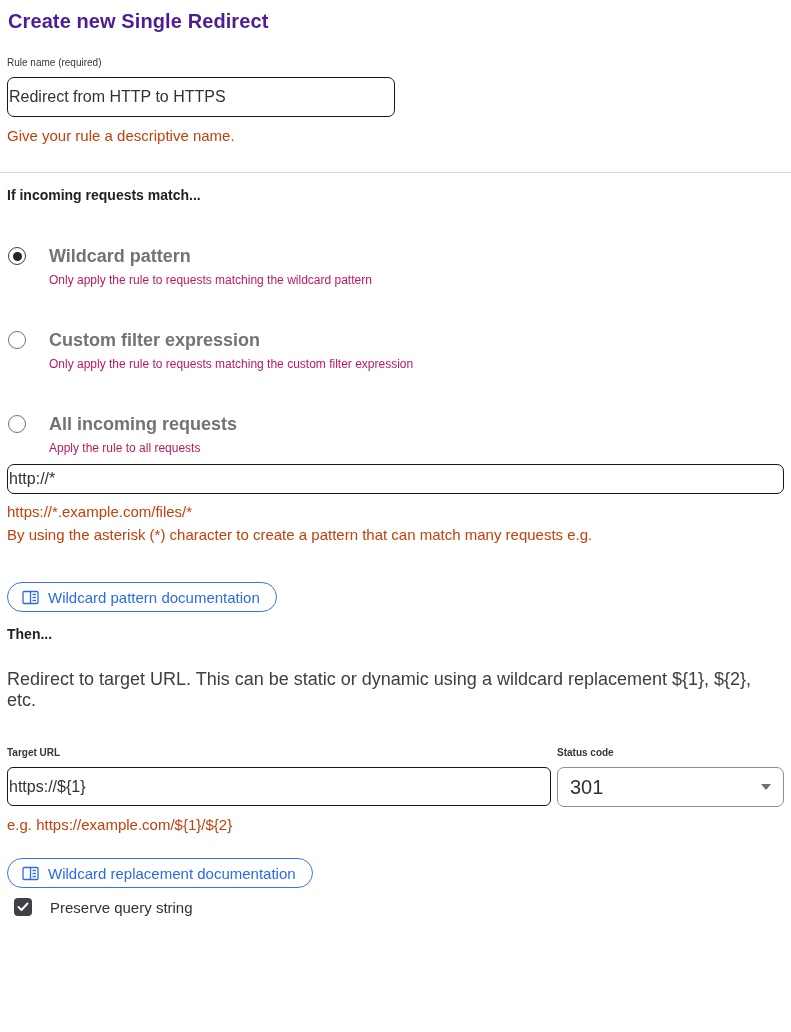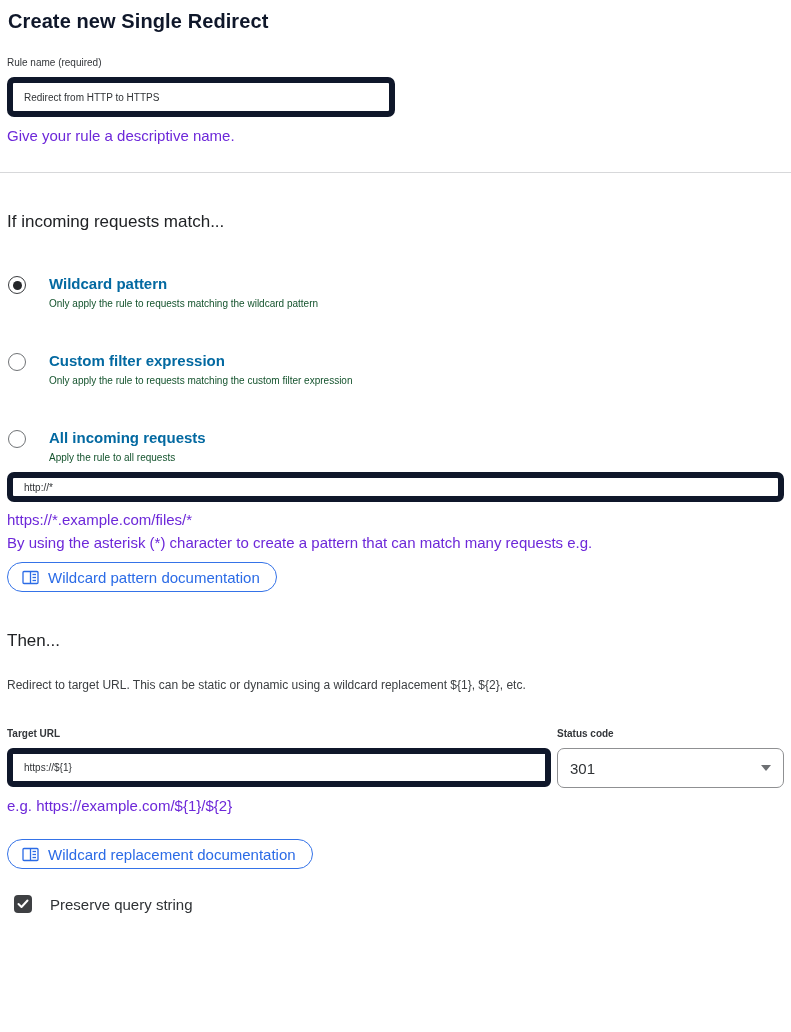--- a/index.html
+++ b/index.html
@@ -7,96 +7,96 @@
   body {
     width: 791px; height: 1032px;
     background: #ffffff;
     font-family: "Liberation Sans", sans-serif;
     color: #2b2d31;
     overflow: hidden;
   }
   .container { padding: 8px 7px 0 7px; }
 
   .page-title {
-    font-size: 20px; font-weight: 700; color: #0f172a;
+    font-size: 20px; font-weight: 700; color: #4c1d95;
     margin: 2px 0 0 1px; letter-spacing: 0.1px;
   }
 
   .field-label { font-size: 10px; color: #33363a; margin-top: 24px; }
   .field-label.bold { font-weight: 700; }
 
   .text-input {
     display: block;
     height: 40px; margin-top: 9px;
-    border: 6px solid #0f172a; border-radius: 7px;
-    padding: 0 11px; font-size: 10px; color: #303336;
+    border: 1px solid #0f172a; border-radius: 7px;
+    padding: 0 1px; font-size: 16px; color: #303336;
     font-family: "Liberation Sans", sans-serif;
     background: #fff; outline: none; width: 100%;
   }
   .text-input.rule-name { width: 388px; }
 
-  .help-text { font-size: 15px; color: #6d28d9; margin-top: 7px; line-height: 23px; }
+  .help-text { font-size: 15px; color: #c2410c; margin-top: 7px; line-height: 23px; }
 
   .divider {
     height: 1px; background: #d7d8da;
     margin: 25px -7px 0 -7px;
   }
 
   .section-heading {
-    font-size: 17px; font-weight: 400; color: #202225;
-    margin-top: 39px;
+    font-size: 14px; font-weight: 700; color: #202225;
+    margin-top: 14px;
   }
 
   .radio-option { display: flex; margin-top: 43px; }
   .radio-circle {
     width: 18px; height: 18px; border-radius: 50%;
     border: 1.5px solid #707376; background: #fff;
     margin: 1px 0 0 1px; flex: none;
     display: flex; align-items: center; justify-content: center;
     cursor: pointer;
   }
   .radio-option.selected .radio-circle { border-color: #3a3c3f; }
   .radio-dot { width: 9px; height: 9px; border-radius: 50%; background: #242629; display: none; }
   .radio-option.selected .radio-dot { display: block; }
   .radio-texts { margin-left: 23px; }
-  .radio-label { font-size: 15px; font-weight: 700; color: #0369a1; }
-  .radio-desc { font-size: 10px; color: #14532d; margin-top: 6px; }
+  .radio-label { font-size: 18px; font-weight: 700; color: #737373; }
+  .radio-desc { font-size: 12px; color: #be185d; margin-top: 6px; }
 
   .doc-pill {
     display: inline-flex; align-items: center; gap: 9px;
-    height: 30px; padding: 0 16px 0 14px; margin-top: 8px;
+    height: 30px; padding: 0 16px 0 14px; margin-top: 36px;
     border: 1px solid #3573e8; border-radius: 15px;
     background: #fff; color: #2b6be6; font-size: 15px;
     font-family: "Liberation Sans", sans-serif; cursor: pointer;
   }
   .doc-pill svg { flex: none; }
 
-  .then-intro { font-size: 12px; color: #3d4043; margin-top: 27px; }
+  .then-intro { font-size: 18px; color: #3d4043; margin-top: 27px; }
 
   .two-col-labels { display: flex; margin-top: 36px; }
   .two-col-labels .col-left { width: 550px; }
   .two-col-inputs { display: flex; gap: 6px; margin-top: 0; }
   .two-col-inputs .col-left { width: 544px; flex: none; }
   .two-col-inputs .col-right { width: 227px; flex: none; }
   .two-col-labels .field-label { margin-top: 0; }
 
   .select-box {
     height: 40px; margin-top: 9px;
     border: 1px solid #8f9092; border-radius: 7px;
-    padding: 0 12px; font-size: 15px; color: #303336;
+    padding: 0 12px; font-size: 20px; color: #303336;
     display: flex; align-items: center; justify-content: space-between;
     background: #fff; cursor: pointer;
   }
   .caret-down {
     width: 0; height: 0;
     border-left: 5px solid transparent; border-right: 5px solid transparent;
     border-top: 6px solid #6d7073;
   }
 
-  .checkbox-row { display: flex; align-items: center; margin-top: 26px; padding-left: 7px; }
+  .checkbox-row { display: flex; align-items: center; margin-top: 10px; padding-left: 7px; }
   .checkbox-box {
     width: 18px; height: 18px; border-radius: 4px;
     background: #3e4043; flex: none; cursor: pointer;
     display: flex; align-items: center; justify-content: center;
   }
   .checkbox-label { font-size: 15px; color: #2f3235; margin-left: 18px; }
 </style>
 </head>
 <body>
 

